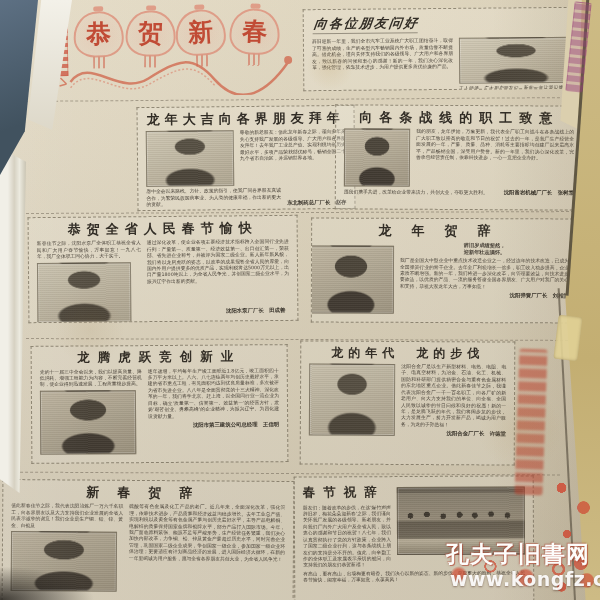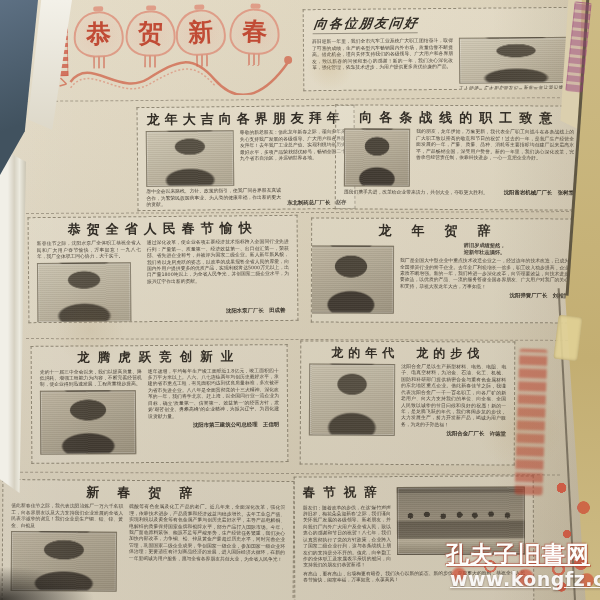--- a/index.html
+++ b/index.html
@@ -137,21 +137,21 @@
   #a5 .col-l{width:102px;display:flex;flex-direction:column;gap:2px;}
   #a6{left:300px;top:341px;width:215px;height:124px;transform:rotate(.3deg);}
   #a6 h2{font-size:12px;letter-spacing:5px;}
   #a7{left:2px;top:480px;width:292px;height:122px;transform:rotate(.4deg);}
   #a7 h2{font-size:13px;letter-spacing:18px;}
   #a7 .col-l{width:112px;display:flex;flex-direction:column;gap:2px;}
   #a8{left:294px;top:476px;width:240px;height:126px;transform:rotate(-.3deg);}
   #a8 h2{font-size:12.5px;letter-spacing:8px;text-align:left;margin:2px 0 4px;}
   #a8 .col-l{flex:1;}
   
-  .wm{position:absolute;z-index:30;white-space:nowrap;text-decoration:underline;}
+  .wm{position:absolute;z-index:30;white-space:nowrap;}
   .wm-name{left:446px;top:542px;color:#fdfdfb;
        font:700 23px/1.1 "Liberation Serif","DejaVu Serif",serif;letter-spacing:1px;
        text-shadow:1px 1px 0 rgba(180,60,40,.55),-1px -1px 0 rgba(180,60,40,.35),0 0 3px rgba(120,40,30,.4);}
   .wm-url{left:450px;top:568px;color:rgba(255,255,255,.93);
        font:600 19px/1.2 "DejaVu Sans",sans-serif;letter-spacing:.5px;
        text-shadow:0 1px 2px rgba(90,60,50,.55);}
 </style>
 </head>
 <body>
 

